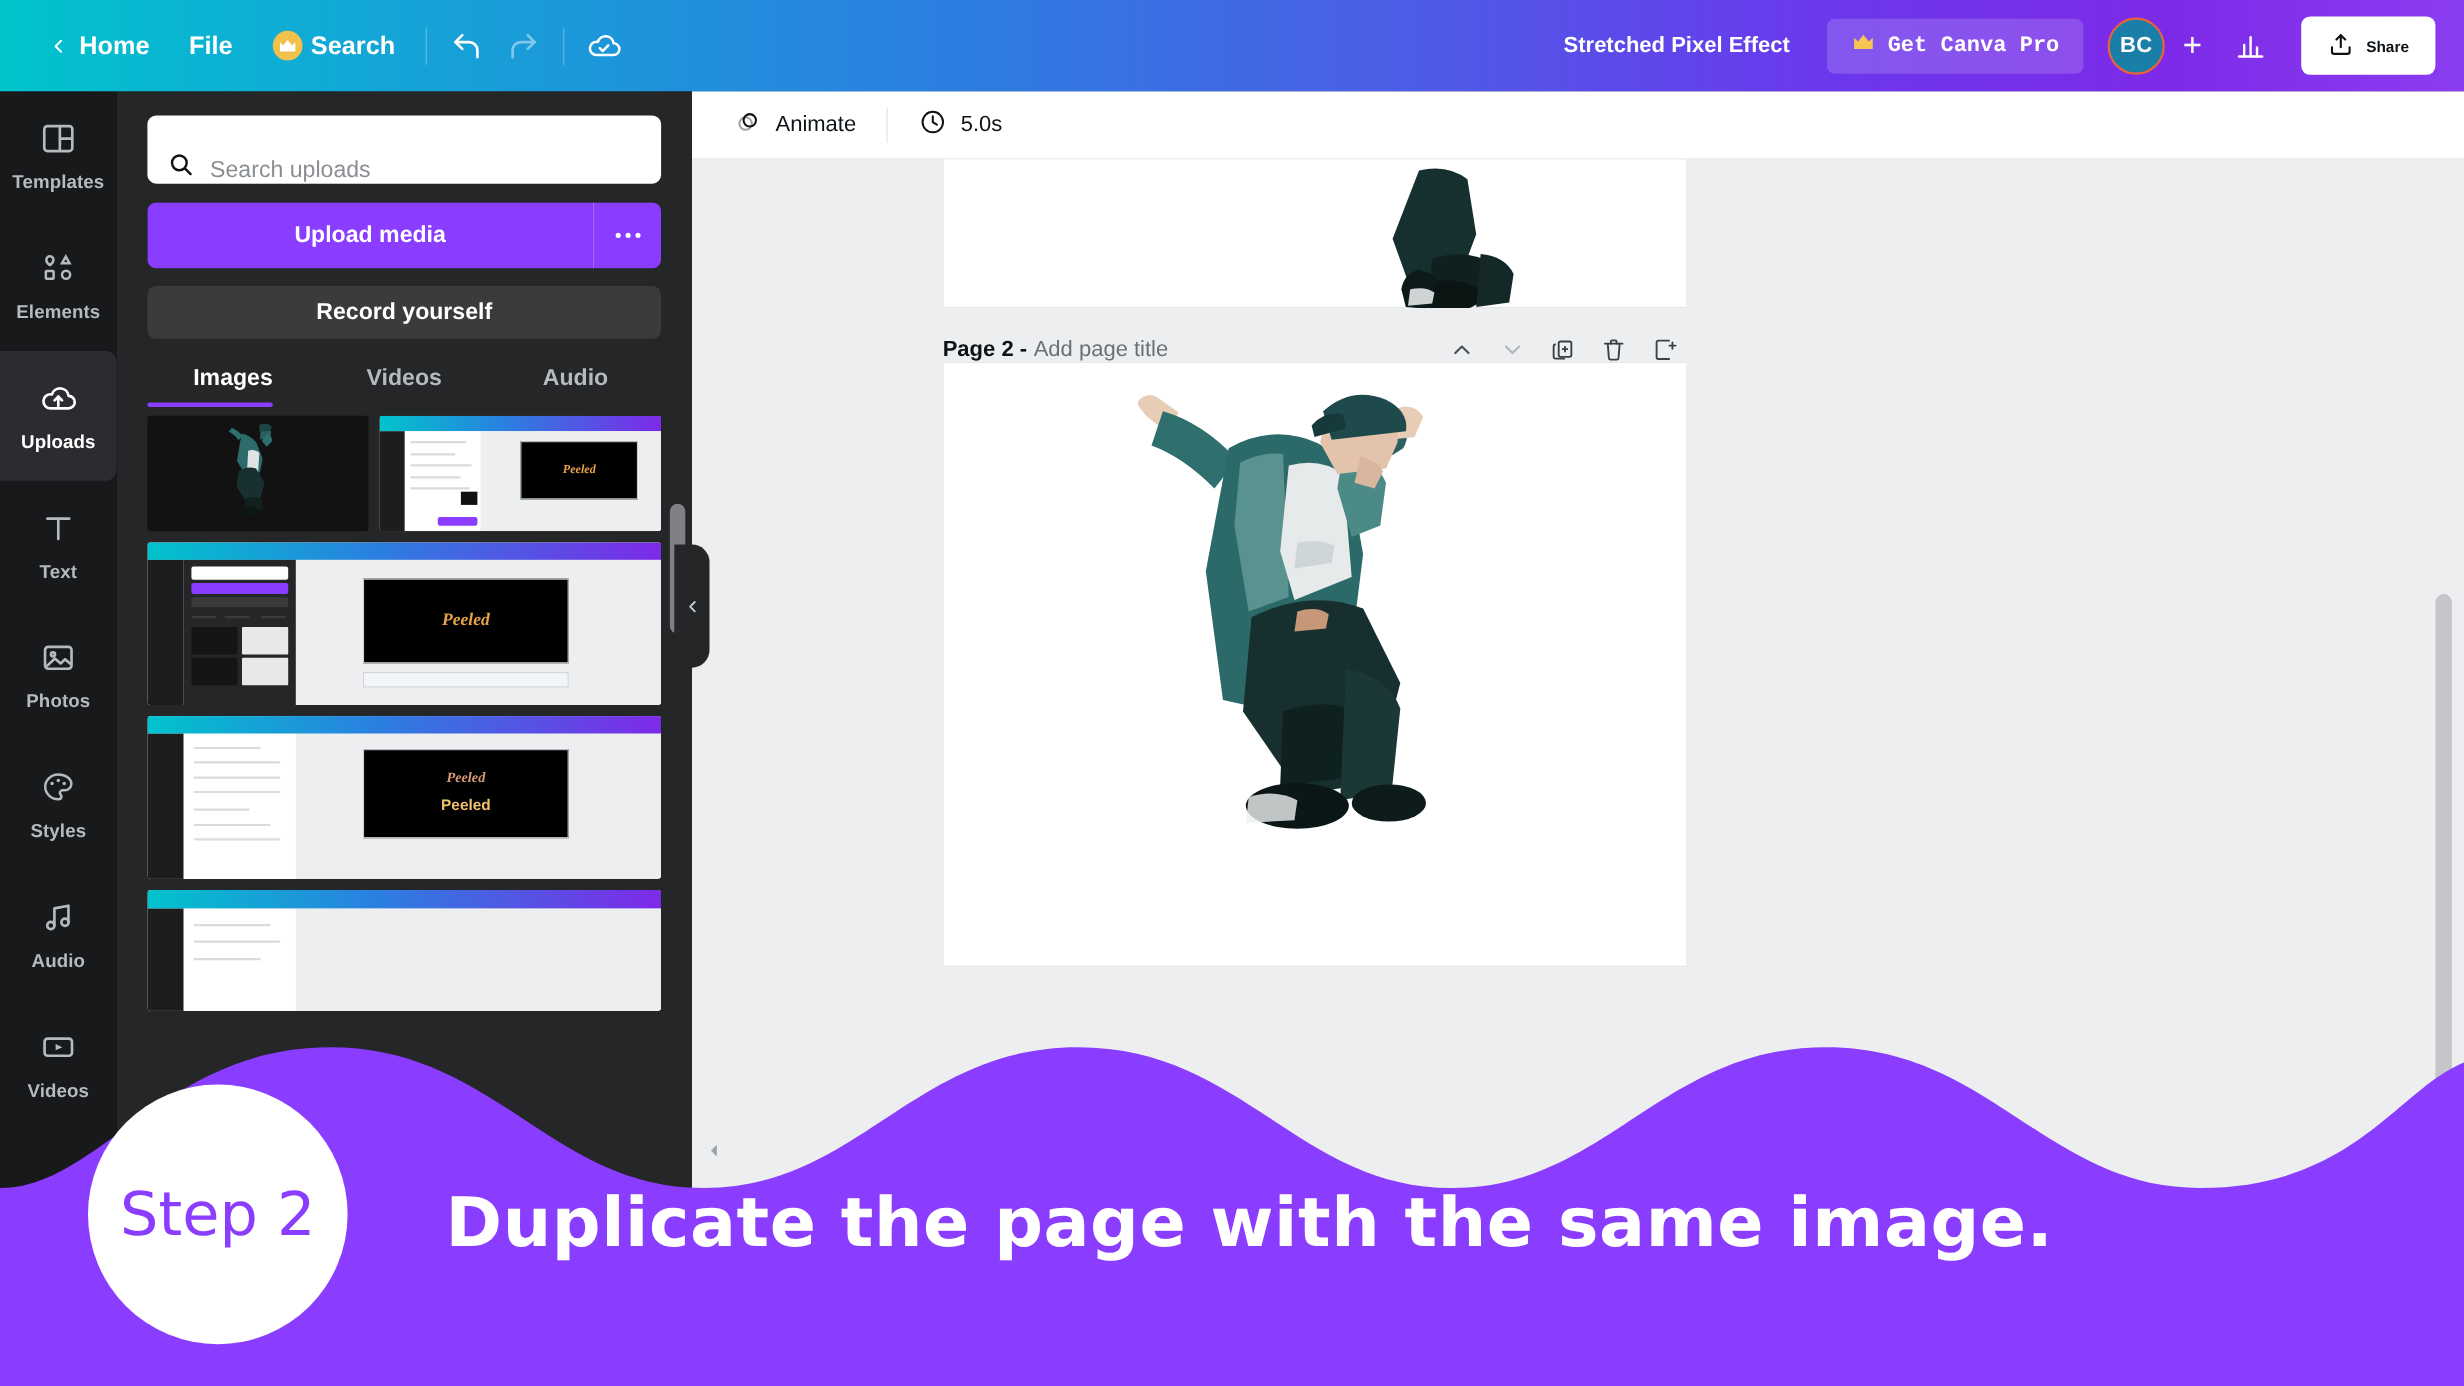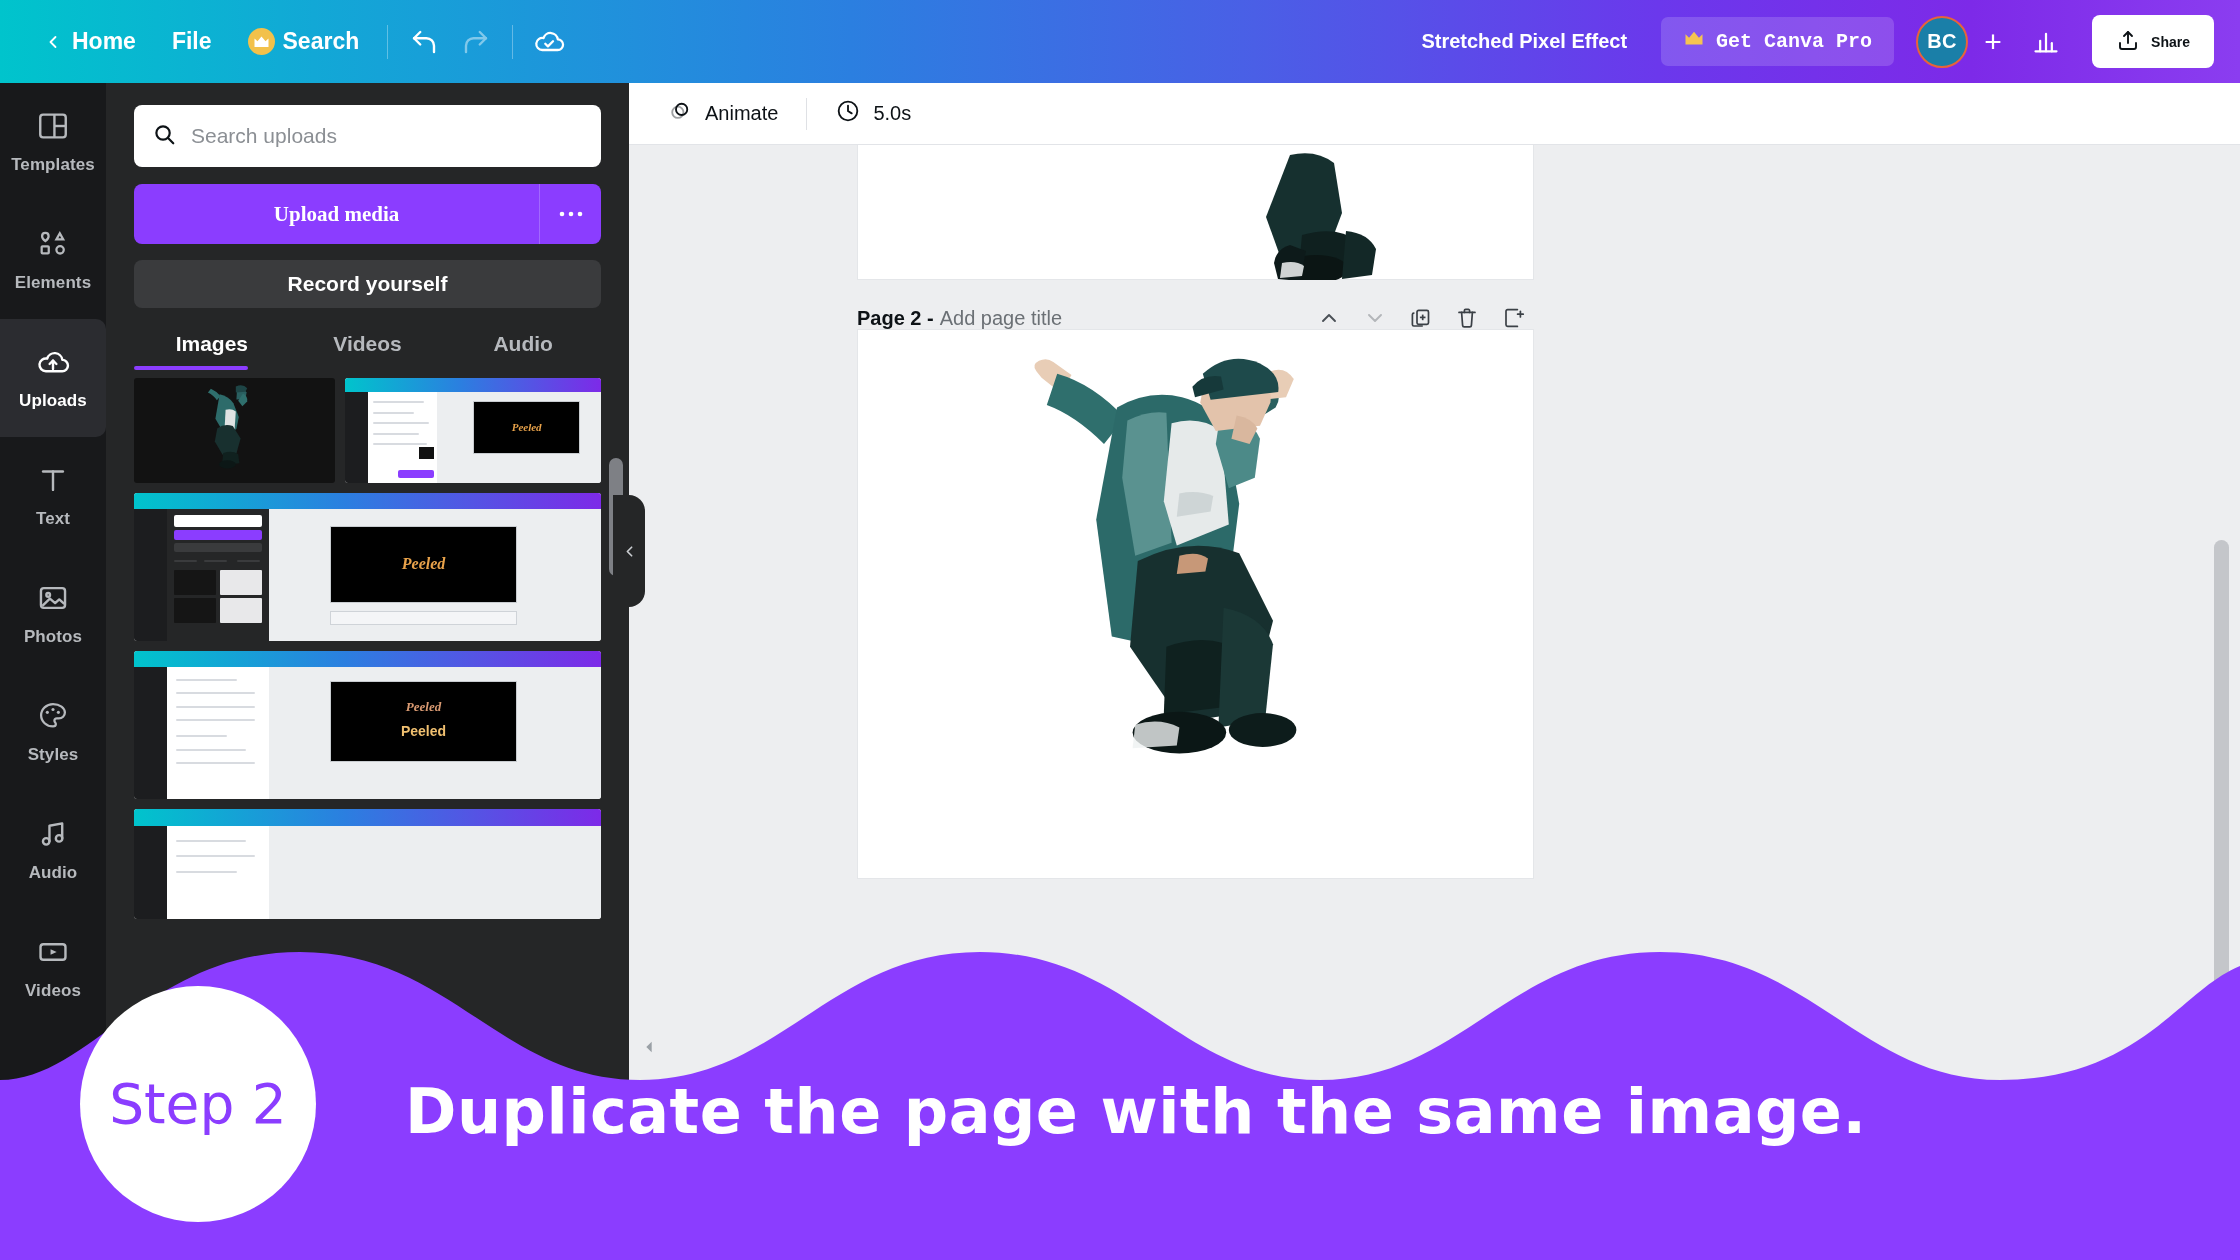--- a/index.html
+++ b/index.html
@@ -83,27 +83,27 @@
   .rail-label{ font-size:17px; font-weight:600; letter-spacing:.1px; }
 
   
   .panel{
     position:absolute; left:106px; top:83px; width:523px; height:1177px;
     background:#252627; z-index:25; overflow:hidden;
   }
   .panel-inner{ padding:22px 28px 0 28px; }
   .search-box{
     position:relative; background:#fff; border-radius:8px; height:62px;
-    display:flex;align-items:center; padding:0 18px; gap:14px; cursor:text;
+    display:flex;align-items:flex-end; padding:0 18px; gap:14px; cursor:text;
   }
   .search-ph{ color:#8b8f94; font-size:21px; }
   .upload-row{ display:flex; margin-top:17px; height:60px; border-radius:8px; overflow:hidden; }
   .upload-main{
     flex:1; background:#8b3dff; color:#fff; font-size:21px; font-weight:700;
-    display:flex;align-items:center;justify-content:center; cursor:pointer;font-family:Liberation Serif, serif;
+    display:flex;align-items:center;justify-content:center; cursor:pointer;
   }
   .upload-more{
     width:62px; background:#8b3dff; border-left:1.5px solid #a268ff;
     display:flex;align-items:center;justify-content:center; cursor:pointer;
     color:#fff; font-size:26px; letter-spacing:2px; line-height:0;
   }
   .record-btn{
     margin-top:16px;height:48px;border-radius:8px;background:#3a3b3d;
     color:#fff;font-size:21px;font-weight:700;
     display:flex;align-items:center;justify-content:center;cursor:pointer;

